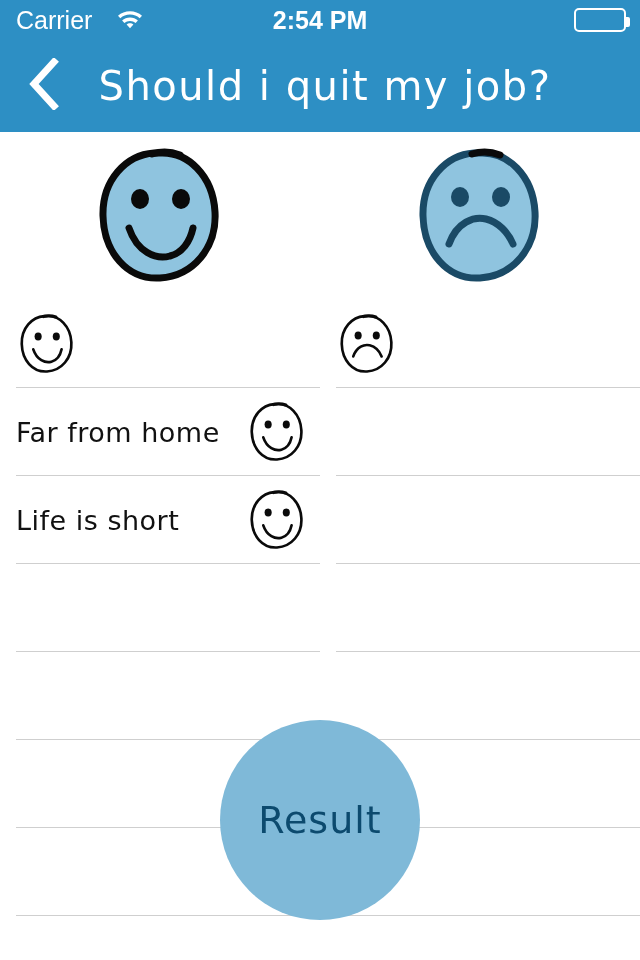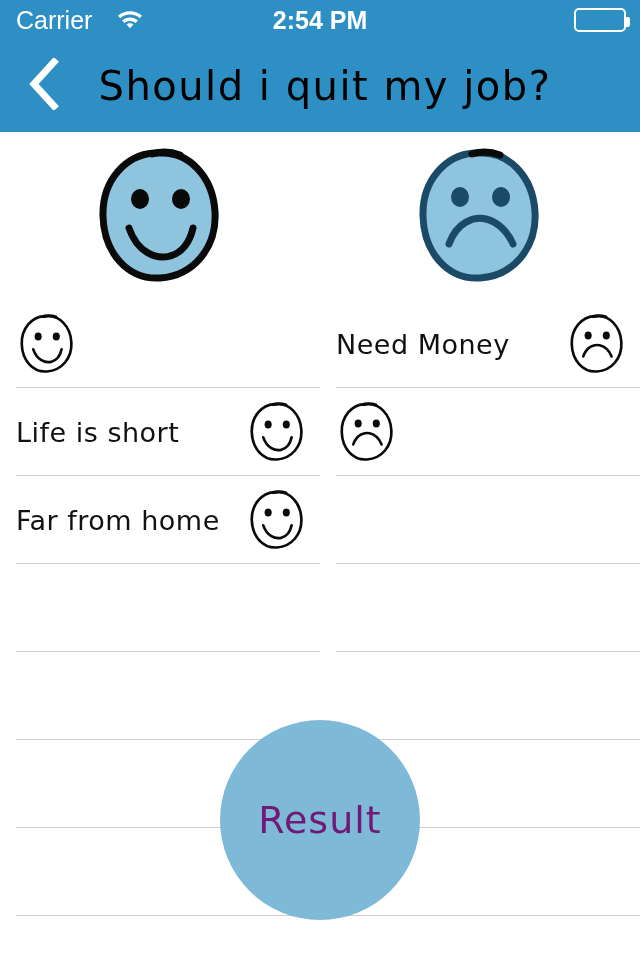--- a/index.html
+++ b/index.html
@@ -32,21 +32,21 @@
     position:absolute; top:40px; left:0; width:640px; height:92px;
     background:#2D8FC4;
   }
   .back-btn{
     position:absolute; left:14px; top:0; height:92px; width:60px;
     display:flex; align-items:center; justify-content:center;
   }
   .nav-title{
     position:absolute; left:0; top:0; width:640px; height:92px;
     display:flex; align-items:center; justify-content:center;
-    color:#000000; font-size:40px;
+    color:#ffffff; font-size:40px;
     font-family:"DejaVu Sans", sans-serif; font-weight:500;
     letter-spacing:1.5px;
     padding-left:10px;
   }
 
   
   .faces{ position:absolute; top:132px; left:0; width:640px; height:168px; }
   .face-happy{ position:absolute; left:96px; top:14px; }
   .face-sad{ position:absolute; left:416px; top:14px; }
 
@@ -72,21 +72,21 @@
   }
   .row-icon{ width:62px; height:62px; flex:0 0 62px; }
   .row-icon.empty{ visibility:hidden; }
 
   
   .result-btn{
     position:absolute; left:220px; top:720px;
     width:200px; height:200px; border-radius:50%;
     background:#7FB9D8;
     display:flex; align-items:center; justify-content:center;
-    color:#701a75; font-size:38px;
+    color:#0c4a6e; font-size:38px;
     font-family:"DejaVu Sans", sans-serif;
     letter-spacing:1px;
   }
 </style>
 </head>
 <body>
 
 <div class="statusbar">
   <div class="sb-left">
     <span class="sb-carrier">Carrier</span>
@@ -149,34 +149,34 @@
           <path d="M63 7 C92 5 117 30 119 66 C121 102 97 130 64 132 C31 134 8 106 7 70 C6 34 30 9 58 7 Z" fill="#ffffff" stroke="#0A0A0A" stroke-width="6" stroke-linecap="round" stroke-linejoin="round"></path>
           <path d="M56 8 C66 5 76 6 84 9" stroke="#0A0A0A" stroke-width="7" fill="none" stroke-linecap="round"></path>
           <ellipse cx="44" cy="53" rx="8" ry="9" fill="#0A0A0A"></ellipse>
           <ellipse cx="85" cy="53" rx="8" ry="9" fill="#0A0A0A"></ellipse>
           <path d="M33 82 C41 106 60 114 74 110 C86 107 94 96 97 82" stroke="#0A0A0A" stroke-width="6" fill="none" stroke-linecap="round"></path>
         </svg>
       </span>
     </div>
 
     <div class="row">
-      <span class="row-label">Life is short</span>
+      <span class="row-label">Far from home</span>
       <span class="row-icon">
         <svg width="62" height="62" viewBox="0 0 128 140">
           <path d="M63 7 C92 5 117 30 119 66 C121 102 97 130 64 132 C31 134 8 106 7 70 C6 34 30 9 58 7 Z" fill="#ffffff" stroke="#0A0A0A" stroke-width="6" stroke-linecap="round" stroke-linejoin="round"></path>
           <path d="M56 8 C66 5 76 6 84 9" stroke="#0A0A0A" stroke-width="7" fill="none" stroke-linecap="round"></path>
           <ellipse cx="44" cy="53" rx="8" ry="9" fill="#0A0A0A"></ellipse>
           <ellipse cx="85" cy="53" rx="8" ry="9" fill="#0A0A0A"></ellipse>
           <path d="M33 82 C41 106 60 114 74 110 C86 107 94 96 97 82" stroke="#0A0A0A" stroke-width="6" fill="none" stroke-linecap="round"></path>
         </svg>
       </span>
     </div>
 
     <div class="row">
-      <span class="row-label">Far from home</span>
+      <span class="row-label">Life is short</span>
       <span class="row-icon">
         <svg width="62" height="62" viewBox="0 0 128 140">
           <path d="M63 7 C92 5 117 30 119 66 C121 102 97 130 64 132 C31 134 8 106 7 70 C6 34 30 9 58 7 Z" fill="#ffffff" stroke="#0A0A0A" stroke-width="6" stroke-linecap="round" stroke-linejoin="round"></path>
           <path d="M56 8 C66 5 76 6 84 9" stroke="#0A0A0A" stroke-width="7" fill="none" stroke-linecap="round"></path>
           <ellipse cx="44" cy="53" rx="8" ry="9" fill="#0A0A0A"></ellipse>
           <ellipse cx="85" cy="53" rx="8" ry="9" fill="#0A0A0A"></ellipse>
           <path d="M33 82 C41 106 60 114 74 110 C86 107 94 96 97 82" stroke="#0A0A0A" stroke-width="6" fill="none" stroke-linecap="round"></path>
         </svg>
       </span>
     </div>
@@ -199,46 +199,34 @@
     </div>
     <div class="row">
       <span class="row-label"></span>
       <span class="row-icon empty"></span>
     </div>
 
   </div>
 
   <div class="col col-right">
 
-    <div class="row">
-      <span class="row-label">Need Money</span>
+
+    <div class="row">
       <span class="row-icon">
         <svg width="62" height="62" viewBox="0 0 128 140">
           <path d="M63 7 C92 5 117 30 119 66 C121 102 97 130 64 132 C31 134 8 106 7 70 C6 34 30 9 58 7 Z" fill="#ffffff" stroke="#0A0A0A" stroke-width="6" stroke-linecap="round" stroke-linejoin="round"></path>
           <path d="M56 8 C66 5 76 6 84 9" stroke="#0A0A0A" stroke-width="7" fill="none" stroke-linecap="round"></path>
           <ellipse cx="44" cy="51" rx="8" ry="9" fill="#0A0A0A"></ellipse>
           <ellipse cx="85" cy="51" rx="8" ry="9" fill="#0A0A0A"></ellipse>
           <path d="M33 98 C41 76 58 70 70 73 C82 76 92 86 97 98" stroke="#0A0A0A" stroke-width="6" fill="none" stroke-linecap="round"></path>
         </svg>
       </span>
     </div>
 
     <div class="row">
-      <span class="row-icon">
-        <svg width="62" height="62" viewBox="0 0 128 140">
-          <path d="M63 7 C92 5 117 30 119 66 C121 102 97 130 64 132 C31 134 8 106 7 70 C6 34 30 9 58 7 Z" fill="#ffffff" stroke="#0A0A0A" stroke-width="6" stroke-linecap="round" stroke-linejoin="round"></path>
-          <path d="M56 8 C66 5 76 6 84 9" stroke="#0A0A0A" stroke-width="7" fill="none" stroke-linecap="round"></path>
-          <ellipse cx="44" cy="51" rx="8" ry="9" fill="#0A0A0A"></ellipse>
-          <ellipse cx="85" cy="51" rx="8" ry="9" fill="#0A0A0A"></ellipse>
-          <path d="M33 98 C41 76 58 70 70 73 C82 76 92 86 97 98" stroke="#0A0A0A" stroke-width="6" fill="none" stroke-linecap="round"></path>
-        </svg>
-      </span>
-    </div>
-
-    <div class="row">
       <span class="row-label"></span>
       <span class="row-icon empty"></span>
     </div>
     <div class="row">
       <span class="row-label"></span>
       <span class="row-icon empty"></span>
     </div>
     <div class="row">
       <span class="row-label"></span>
       <span class="row-icon empty"></span>

